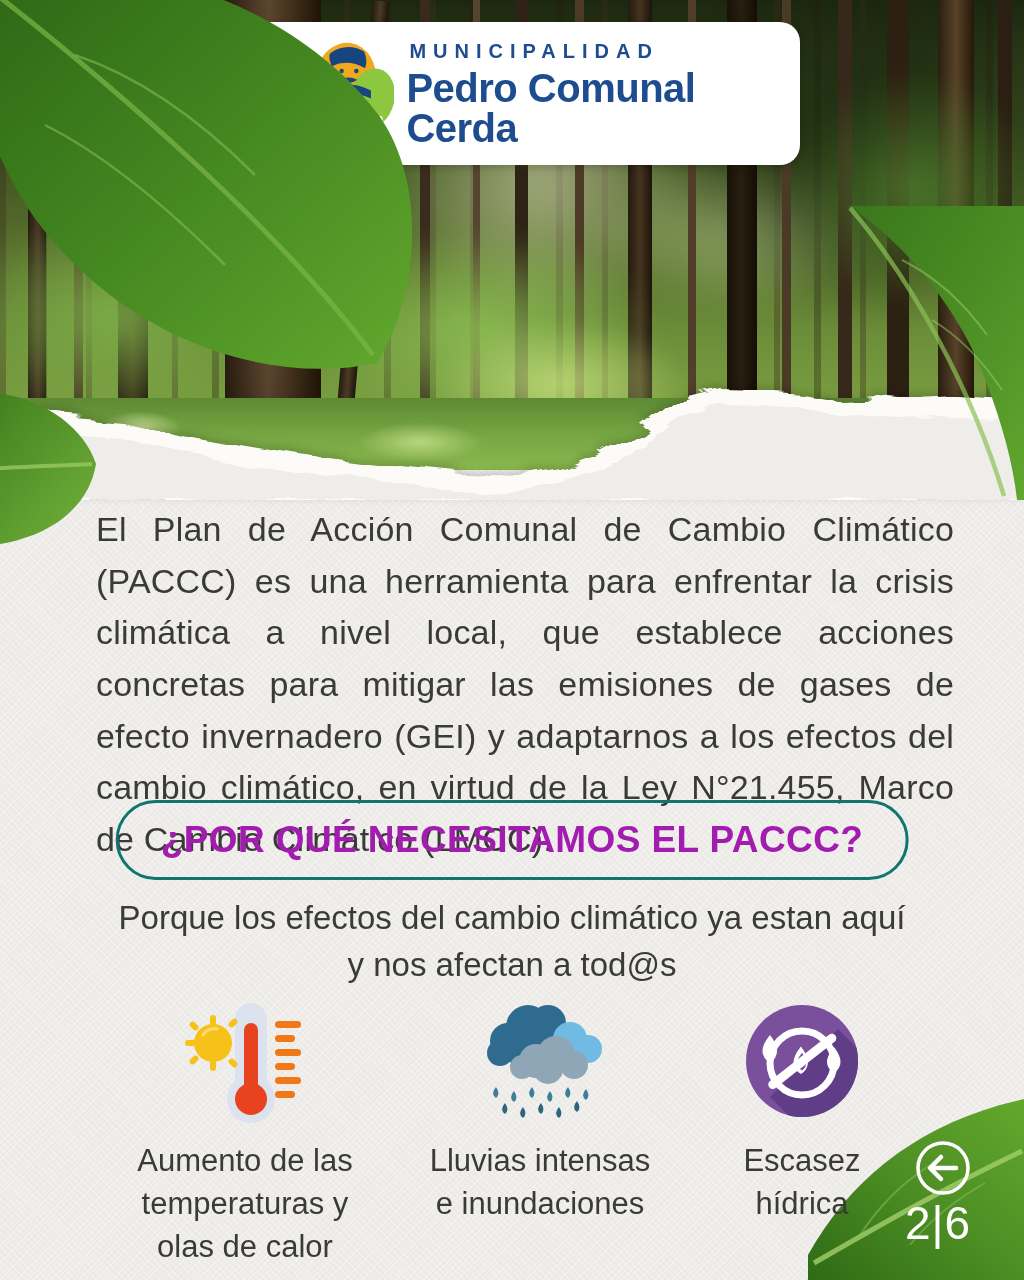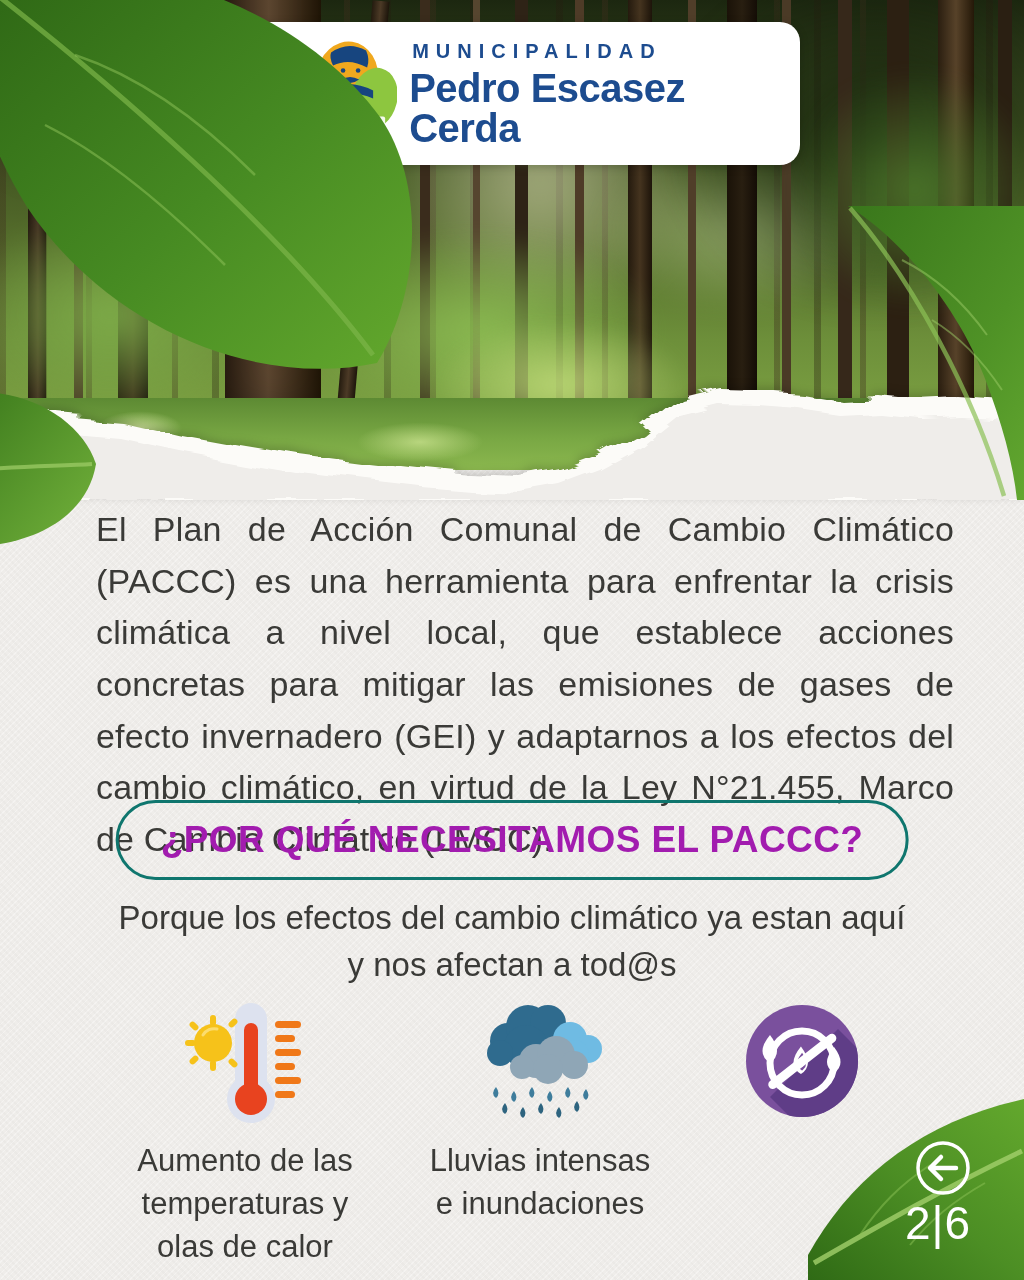--- a/index.html
+++ b/index.html
@@ -189,21 +189,21 @@
       <rect x="44" y="76" width="32" height="19" fill="#ffffff" opacity=".95"></rect>
       <rect x="49" y="81" width="5" height="9" fill="#17457f"></rect>
       <rect x="58" y="81" width="5" height="9" fill="#17457f"></rect>
       <rect x="67" y="81" width="5" height="9" fill="#17457f"></rect>
       <rect x="78" y="80" width="20" height="15" rx="2" fill="#ffffff" opacity=".9"></rect>
       <circle cx="84" cy="88" r="3" fill="#17457f"></circle>
         <circle cx="92" cy="88" r="3" fill="#17457f"></circle>
     </svg>
     <div class="logo-text">
       <div class="muni">MUNICIPALIDAD</div>
-      <div class="pac">Pedro Escasez Cerda</div>
+      <div class="pac">Pedro Comunal Cerda</div>
     </div>
   </div>
 
   <p class="intro">El Plan de Acción Comunal de Cambio Climático (PACCC) es una herramienta para enfrentar la crisis climática a nivel local, que establece acciones concretas para mitigar las emisiones de gases de efecto invernadero (GEI) y adaptarnos a los efectos del cambio climático, en virtud de la Ley N°21.455, Marco de Cambio Climático (LMCC).</p>
 
   <div class="pill">¿POR QUÉ NECESITAMOS EL PACCC?</div>
 
   <div class="sub">Porque los efectos del cambio climático ya estan aquí
 y nos afectan a tod@s</div>
 
@@ -298,20 +298,22 @@
         <circle cx="62" cy="62" r="56" fill="#7a509d"></circle>
         <polygon clip-path="url(#circ)" points="30,98 98,30 124,56 124,124 56,124" fill="#5f3d87"></polygon>
         <circle cx="62" cy="64" r="32" fill="none" stroke="#ffffff" stroke-width="7"></circle>
         <path fill="#ffffff" d="M62,46 q12,16 0,24 q-13,-8 0,-24Z" transform="translate(0,6) scale(1.15) translate(-9,-10)"></path>
         <path fill="none" stroke="#7a509d" stroke-width="2.5" d="M62,56 q6,9 0,14 q-7,-5 0,-14Z"></path>
         <rect x="20" y="58" width="84" height="9" rx="4.5" fill="#ffffff" transform="rotate(-38 62 62)"></rect>
         <path fill="#ffffff" d="M30,36 q14,18 0,28 q-15,-10 0,-28Z"></path>
         <path fill="#ffffff" d="M94,48 q13,17 0,26 q-14,-9 0,-26Z"></path>
       </svg>
     </div>
+    <div class="caption">Escasez
+hídrica</div>
   </div>
 
   <button class="back-btn">
     <svg width="60" height="60" viewBox="0 0 60 60">
       <circle cx="30" cy="30" r="25" fill="none" stroke="#ffffff" stroke-width="3.5"></circle>
       <path d="M43,30 L18,30 M28,19 L17,30 L28,41" fill="none" stroke="#ffffff" stroke-width="4.5" stroke-linecap="round" stroke-linejoin="round"></path>
     </svg>
   </button>
   <div class="page-num">2|6</div>
 

